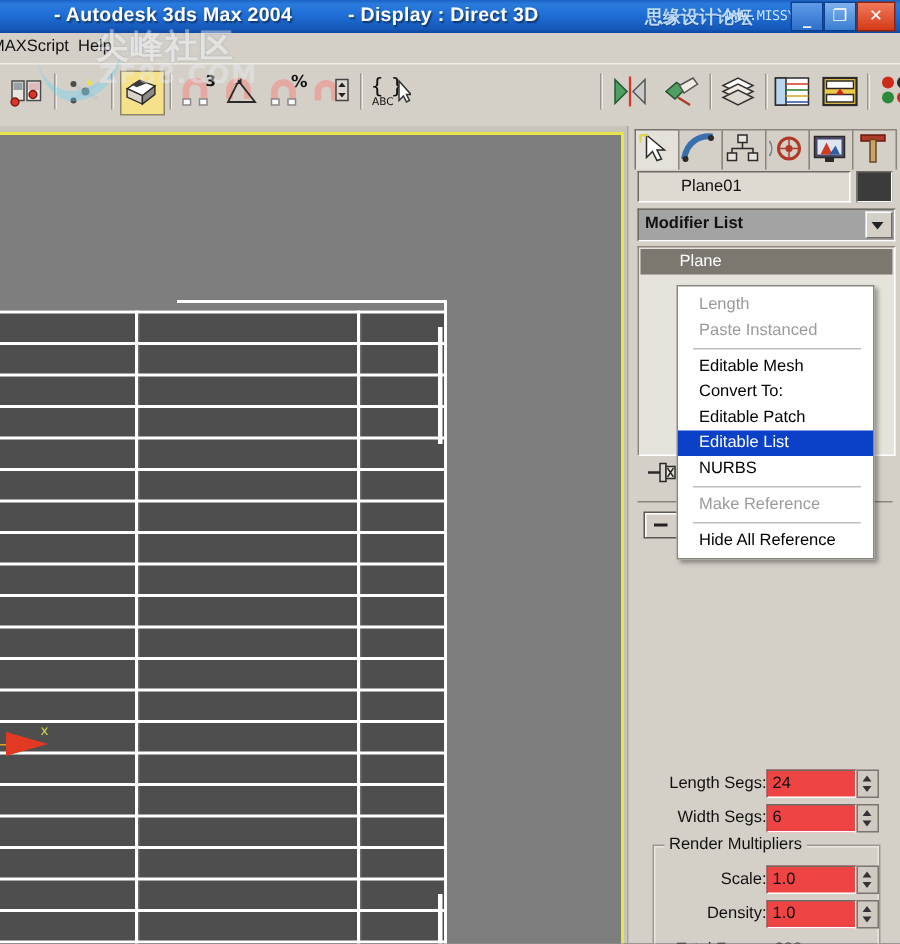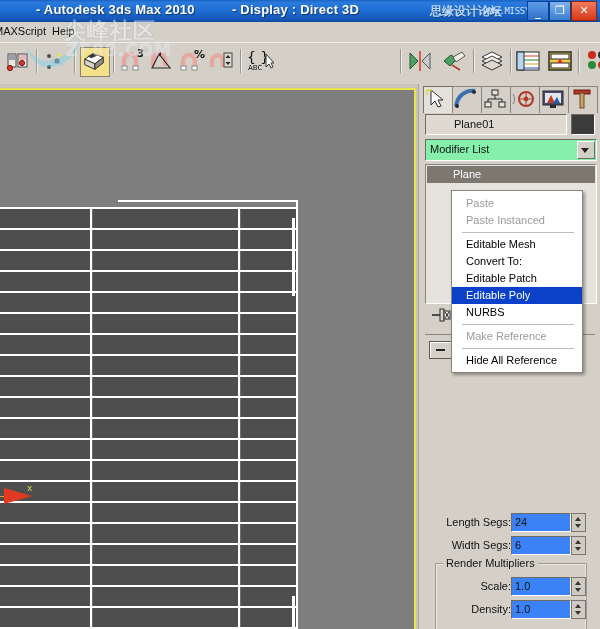--- a/index.html
+++ b/index.html
@@ -116,22 +116,22 @@
     position:absolute;left:0;top:0;width:140px;height:19px;background:#ded9d1;
     border:1px solid #6f6b64;border-right-color:#fff;border-bottom-color:#fff;
   }
   #namefield .txt{position:absolute;left:4px;top:3px;font-size:11px;color:#111;padding-left:24px;}
   #colorswatch{
     position:absolute;left:146px;top:0;width:22px;height:19px;background:#3b3b3b;
     border:1px solid #6f6b64;border-right-color:#fff;border-bottom-color:#fff;
   }
 
   #modlist{
-    position:absolute;left:6px;top:55px;width:170px;height:20px;background:#86efac;
-    border:1px solid #6f6b64;border-right-color:#fff;border-bottom-color:#fff;
+    position:absolute;left:6px;top:55px;width:170px;height:20px;background:#a3a3a3;
+    border:1px solid #6f6b64;border-right-color:#fff;border-bottom-color:#fff;font-weight:bold;
   }
   #modlist .txt{position:absolute;left:4px;top:3px;font-size:11px;color:#111;}
   #modlist .arw{
     position:absolute;right:1px;top:1px;width:16px;height:16px;background:#d4d0c8;
     border:1px solid #6f6b64;border-top-color:#fff;border-left-color:#fff;
   }
   #modlist .arw:after{content:"";position:absolute;left:3px;top:6px;border-left:4px solid transparent;
     border-right:4px solid transparent;border-top:5px solid #222;}
 
   #stack{
@@ -152,21 +152,21 @@
   }
   #rollbtn{
     position:absolute;left:4px;top:6px;width:22px;height:16px;background:#d4d0c8;
     border:1px solid #5a5650;box-shadow:inset 1px 1px 0 #fff;
   }
   #rollbtn:after{content:"";position:absolute;left:6px;top:7px;width:9px;height:2px;background:#222;}
 
   .prow{position:absolute;height:19px;}
   .plabel{position:absolute;right:0;top:3px;font-size:11px;color:#111;white-space:nowrap;text-align:right;}
   .pfield{
-    position:absolute;height:17px;background:#3b82f6;
+    position:absolute;height:17px;background:#ef4444;
     border:1px solid #6f6b64;border-right-color:#fff;border-bottom-color:#fff;
   }
   .pfield .txt{position:absolute;left:3px;top:2px;font-size:11px;color:#111;}
   .spin{
     position:absolute;width:13px;height:17px;background:#cfcbc3;border:1px solid #7a766f;
   }
   .spin:before{content:"";position:absolute;left:3px;top:3px;border-left:3px solid transparent;
     border-right:3px solid transparent;border-bottom:4px solid #333;}
   .spin:after{content:"";position:absolute;left:3px;bottom:3px;border-left:3px solid transparent;
     border-right:3px solid transparent;border-top:4px solid #333;}
@@ -196,21 +196,21 @@
     font-family:"DejaVu Sans",sans-serif;letter-spacing:1px;text-shadow:0 0 2px rgba(80,120,180,.8);}
   #wm2 .en{position:absolute;left:40px;top:24px;font-size:17px;font-weight:bold;color:#e8eef6;
     font-family:"DejaVu Sans",sans-serif;letter-spacing:1px;}
   #wm2 .swoosh{position:absolute;left:0;top:18px;width:56px;height:26px;
     border-bottom:7px solid #5fd0f5;border-radius:0 0 60% 40%/0 0 100% 100%;transform:rotate(-6deg);opacity:.85;}
 </style>
 </head>
 <body>
 
 <div id="titlebar">
-  <div class="ttl" id="t-app">- Autodesk 3ds Max  2010</div>
+  <div class="ttl" id="t-app">- Autodesk 3ds Max  2004</div>
   <div class="ttl" id="t-disp">- Display : Direct 3D</div>
   <div class="wmtitle">思缘设计论坛</div>
   <div class="wmurl">WWW.MISSYUAN.COM</div>
   <div class="winbtn" id="btn-min">
       <span>_</span>
     </div>
   <div class="winbtn" id="btn-max">
       <span>❐</span>
     </div>
   <div class="winbtn" id="btn-close">
@@ -532,27 +532,27 @@
       </div>
       <div class="spin" style="left:140px;top:0;"></div>
     </div>
 
     <div class="clabel" style="left:26px;top:292px;">Total Faces : 288</div>
 
   </div>
 </div>
 
 <div id="ctxmenu">
-  <div class="mitem dis">Paste</div>
+  <div class="mitem dis">Length</div>
   <div class="mitem dis">Paste Instanced</div>
   <div class="msep"></div>
   <div class="mitem">Editable Mesh</div>
   <div class="mitem">Convert To:</div>
   <div class="mitem">Editable Patch</div>
-  <div class="mitem hi">Editable Poly</div>
+  <div class="mitem hi">Editable List</div>
   <div class="mitem">NURBS</div>
   <div class="msep"></div>
   <div class="mitem dis">Make Reference</div>
   <div class="msep"></div>
   <div class="mitem">Hide All Reference</div>
 </div>
 
 <div id="wm2">
   <div class="swoosh"></div>
   <div class="cn">尖峰社区</div>

